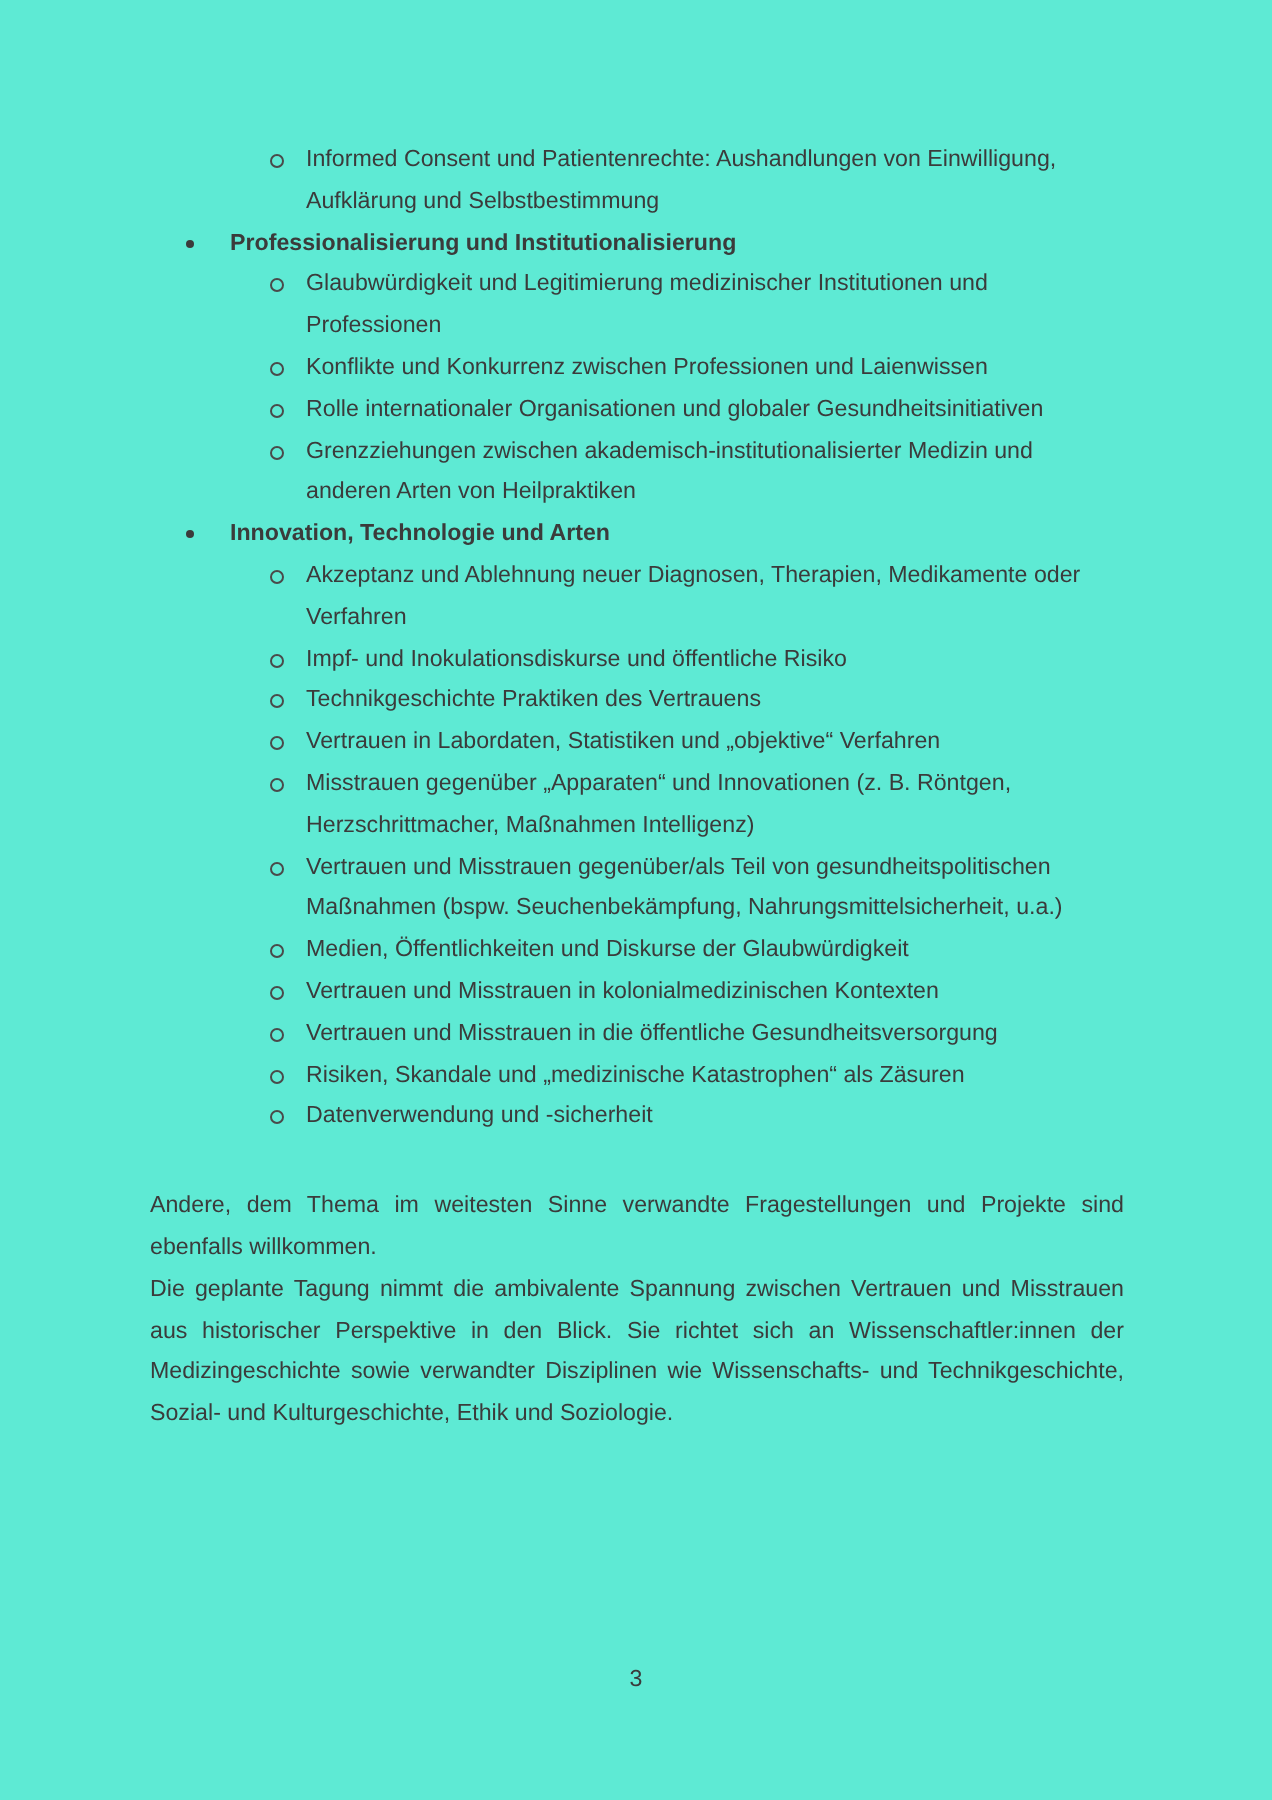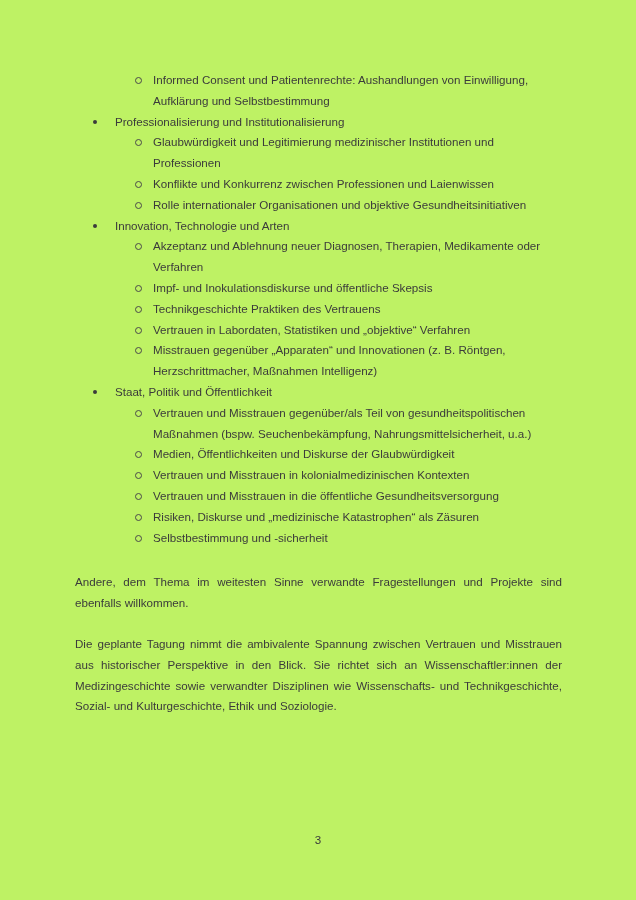--- a/index.html
+++ b/index.html
@@ -4,37 +4,37 @@
 <style>
   html, body {
     margin: 0;
     padding: 0;
     background: #ffffff;
   }
   .page {
     position: relative;
     width: 636px;
     height: 900px;
-    background: #bef264;
+    background: #5eead4;
     overflow: hidden;
     font-family: "Liberation Sans", "DejaVu Sans", sans-serif;
     font-size: 11.6px;
     line-height: 20.8px;
     color: #3b3b3b;
   }
   .content {
     position: absolute;
     left: 75px;
     top: 70px;
     width: 487px;
   }
   .row { position: relative; }
   .bullet-heading {
     padding-left: 40px;
-    font-weight: normal;
+    font-weight: bold;
   }
   .sub-bullet-item {
     padding-left: 78px;
   }
   .marker {
     position: absolute;
     border-radius: 50%;
   }
   .m1 {
     left: 18px;
@@ -44,21 +44,21 @@
     background: #3b3b3b;
   }
   .m2 {
     left: 60px;
     top: 7px;
     width: 5px;
     height: 5px;
     border: 1px solid #4a4a4a;
     background: transparent;
   }
-  .paragraph { margin-top: 20px; }
+  .paragraph { margin-top: 0; }
   .sub-bullet-item + .paragraph { margin-top: 24px; }
   .paragraph .txt {
     display: block;
     text-align: justify;
   }
   .footer {
     position: absolute;
     left: 0;
     right: 0;
     top: 830px;
@@ -67,34 +67,34 @@
 </style>
 </head>
 <body>
 
 <div class="page">
   <div class="content">
       <div class="row sub-bullet-item"><span class="marker m2"></span><span class="txt">Informed Consent und Patientenrechte: Aushandlungen von Einwilligung, Aufklärung und Selbstbestimmung</span></div>
       <div class="row bullet-heading"><span class="marker m1"></span><span class="txt">Professionalisierung und Institutionalisierung</span></div>
       <div class="row sub-bullet-item"><span class="marker m2"></span><span class="txt">Glaubwürdigkeit und Legitimierung medizinischer Institutionen und Professionen</span></div>
       <div class="row sub-bullet-item"><span class="marker m2"></span><span class="txt">Konflikte und Konkurrenz zwischen Professionen und Laienwissen</span></div>
-      <div class="row sub-bullet-item"><span class="marker m2"></span><span class="txt">Rolle internationaler Organisationen und objektive Gesundheitsinitiativen</span></div>
+      <div class="row sub-bullet-item"><span class="marker m2"></span><span class="txt">Rolle internationaler Organisationen und globaler Gesundheitsinitiativen</span></div>
+      <div class="row sub-bullet-item"><span class="marker m2"></span><span class="txt">Grenzziehungen zwischen akademisch-institutionalisierter Medizin und anderen Arten von Heilpraktiken</span></div>
       <div class="row bullet-heading"><span class="marker m1"></span><span class="txt">Innovation, Technologie und Arten</span></div>
       <div class="row sub-bullet-item"><span class="marker m2"></span><span class="txt">Akzeptanz und Ablehnung neuer Diagnosen, Therapien, Medikamente oder Verfahren</span></div>
-      <div class="row sub-bullet-item"><span class="marker m2"></span><span class="txt">Impf- und Inokulationsdiskurse und öffentliche Skepsis</span></div>
+      <div class="row sub-bullet-item"><span class="marker m2"></span><span class="txt">Impf- und Inokulationsdiskurse und öffentliche Risiko</span></div>
       <div class="row sub-bullet-item"><span class="marker m2"></span><span class="txt">Technikgeschichte Praktiken des Vertrauens</span></div>
       <div class="row sub-bullet-item"><span class="marker m2"></span><span class="txt">Vertrauen in Labordaten, Statistiken und „objektive“ Verfahren</span></div>
       <div class="row sub-bullet-item"><span class="marker m2"></span><span class="txt">Misstrauen gegenüber „Apparaten“ und Innovationen (z. B. Röntgen, Herzschrittmacher, Maßnahmen Intelligenz)</span></div>
-      <div class="row bullet-heading"><span class="marker m1"></span><span class="txt">Staat, Politik und Öffentlichkeit</span></div>
       <div class="row sub-bullet-item"><span class="marker m2"></span><span class="txt">Vertrauen und Misstrauen gegenüber/als Teil von gesundheitspolitischen Maßnahmen (bspw. Seuchenbekämpfung, Nahrungsmittelsicherheit, u.a.)</span></div>
       <div class="row sub-bullet-item"><span class="marker m2"></span><span class="txt">Medien, Öffentlichkeiten und Diskurse der Glaubwürdigkeit</span></div>
       <div class="row sub-bullet-item"><span class="marker m2"></span><span class="txt">Vertrauen und Misstrauen in kolonialmedizinischen Kontexten</span></div>
       <div class="row sub-bullet-item"><span class="marker m2"></span><span class="txt">Vertrauen und Misstrauen in die öffentliche Gesundheitsversorgung</span></div>
-      <div class="row sub-bullet-item"><span class="marker m2"></span><span class="txt">Risiken, Diskurse und „medizinische Katastrophen“ als Zäsuren</span></div>
-      <div class="row sub-bullet-item"><span class="marker m2"></span><span class="txt">Selbstbestimmung und -sicherheit</span></div>
+      <div class="row sub-bullet-item"><span class="marker m2"></span><span class="txt">Risiken, Skandale und „medizinische Katastrophen“ als Zäsuren</span></div>
+      <div class="row sub-bullet-item"><span class="marker m2"></span><span class="txt">Datenverwendung und -sicherheit</span></div>
       <div class="row paragraph">
         <span class="txt">Andere, dem Thema im weitesten Sinne verwandte Fragestellungen und Projekte sind ebenfalls willkommen.</span>
       </div>
       <div class="row paragraph">
         <span class="txt">Die geplante Tagung nimmt die ambivalente Spannung zwischen Vertrauen und Misstrauen aus historischer Perspektive in den Blick. Sie richtet sich an Wissenschaftler:innen der Medizingeschichte sowie verwandter Disziplinen wie Wissenschafts- und Technikgeschichte, Sozial- und Kulturgeschichte, Ethik und Soziologie.</span>
       </div>
     </div>
   <div class="footer">3</div>
 </div>
 

